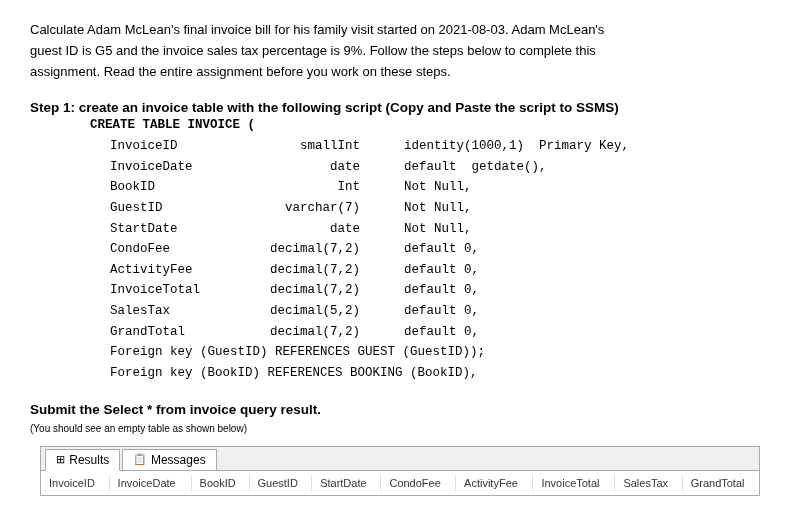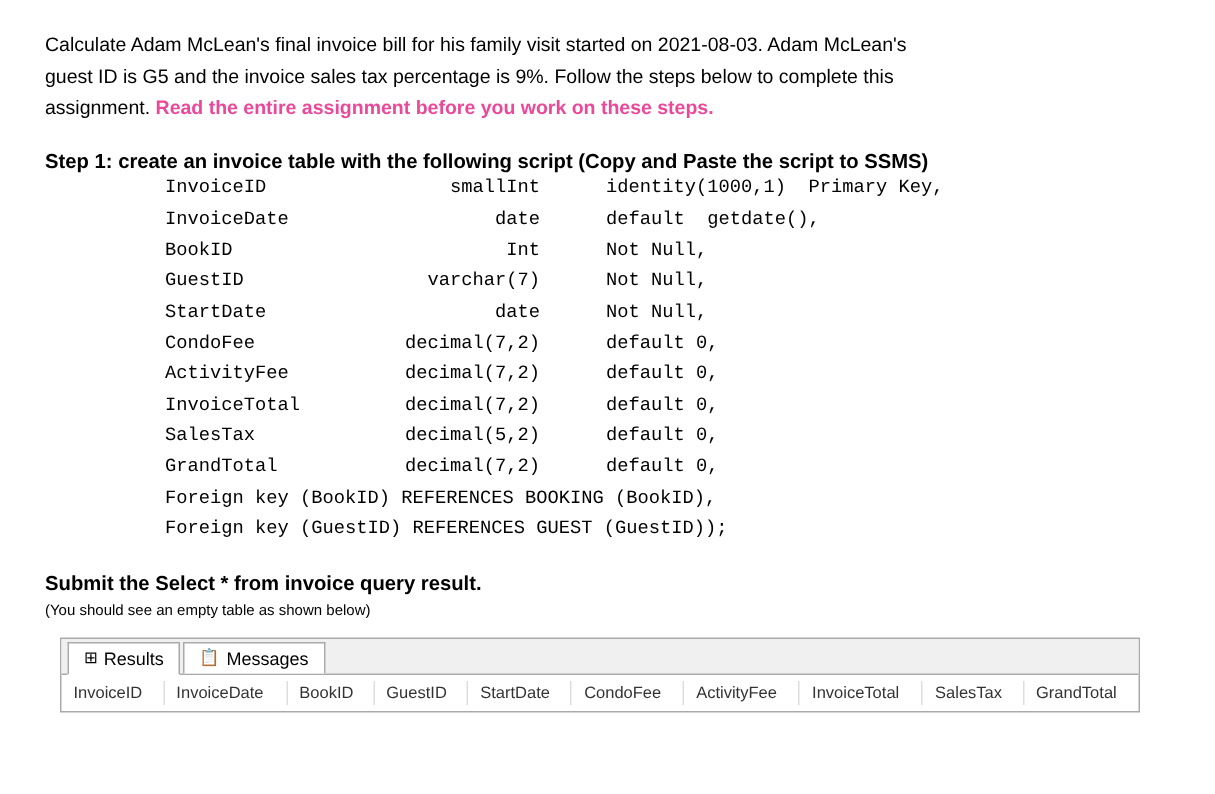--- a/index.html
+++ b/index.html
@@ -17,22 +17,21 @@
       min-height: 529px;
       padding: 20px 30px;
     }
 
     .intro-text {
       line-height: 1.6;
       margin-bottom: 18px;
     }
 
     .red-text {
-      color: #ec4899;
-      font-weight: bold;
+      color: #000000;
     }
 
     .step-heading {
       font-weight: bold;
       font-size: 13.5px;
     }
 
     .code-block {
       font-family: 'Courier New', Courier, monospace;
       font-size: 12.5px;
@@ -148,20 +147,24 @@
 <div class="intro-text">
   <span>Calculate Adam McLean's final invoice bill for his family visit started on 2021-08-03. Adam McLean's</span><br>
   <span>guest ID is G5 and the invoice sales tax percentage is 9%. Follow the steps below to complete this</span><br>
   <span>assignment.</span>
   <span class="red-text">Read the entire assignment before you work on these steps.</span>
 </div>
 
 <div class="step-heading">Step 1: create an invoice table with the following script (Copy and Paste the script to SSMS)</div>
 
 <div class="code-block">
+  <div class="code-row">
+    <span class="keyword">CREATE TABLE&nbsp;</span>
+    <span class="keyword"><strong>INVOICE</strong> (</span>
+  </div>
   <div class="indent-block">
     <div class="code-row">
       <span class="col1">InvoiceID</span>
       <span class="col2">smallInt</span>
       <span class="col3">identity(1000,1)&nbsp; Primary Key,</span>
     </div>
     <div class="code-row">
       <span class="col1">InvoiceDate</span>
       <span class="col2">date</span>
       <span class="col3">default&nbsp; getdate(),</span>
@@ -199,22 +202,22 @@
     <div class="code-row">
       <span class="col1">SalesTax</span>
       <span class="col2">decimal(5,2)</span>
       <span class="col3">default 0,</span>
     </div>
     <div class="code-row">
       <span class="col1">GrandTotal</span>
       <span class="col2">decimal(7,2)</span>
       <span class="col3">default 0,</span>
     </div>
+    <div>Foreign key (GuestID) REFERENCES GUEST (GuestID));</div>
     <div>Foreign key (BookID) REFERENCES BOOKING (BookID),</div>
-    <div>Foreign key (GuestID) REFERENCES GUEST (GuestID));</div>
   </div>
 </div>
 
 <div class="submit-heading">Submit the Select * from invoice query result.</div>
 <div class="submit-sub">(You should see an empty table as shown below)</div>
 
 <div class="results-panel">
   <div class="results-tabs">
     <div class="tab active">
       <span class="tab-icon">⊞</span>

